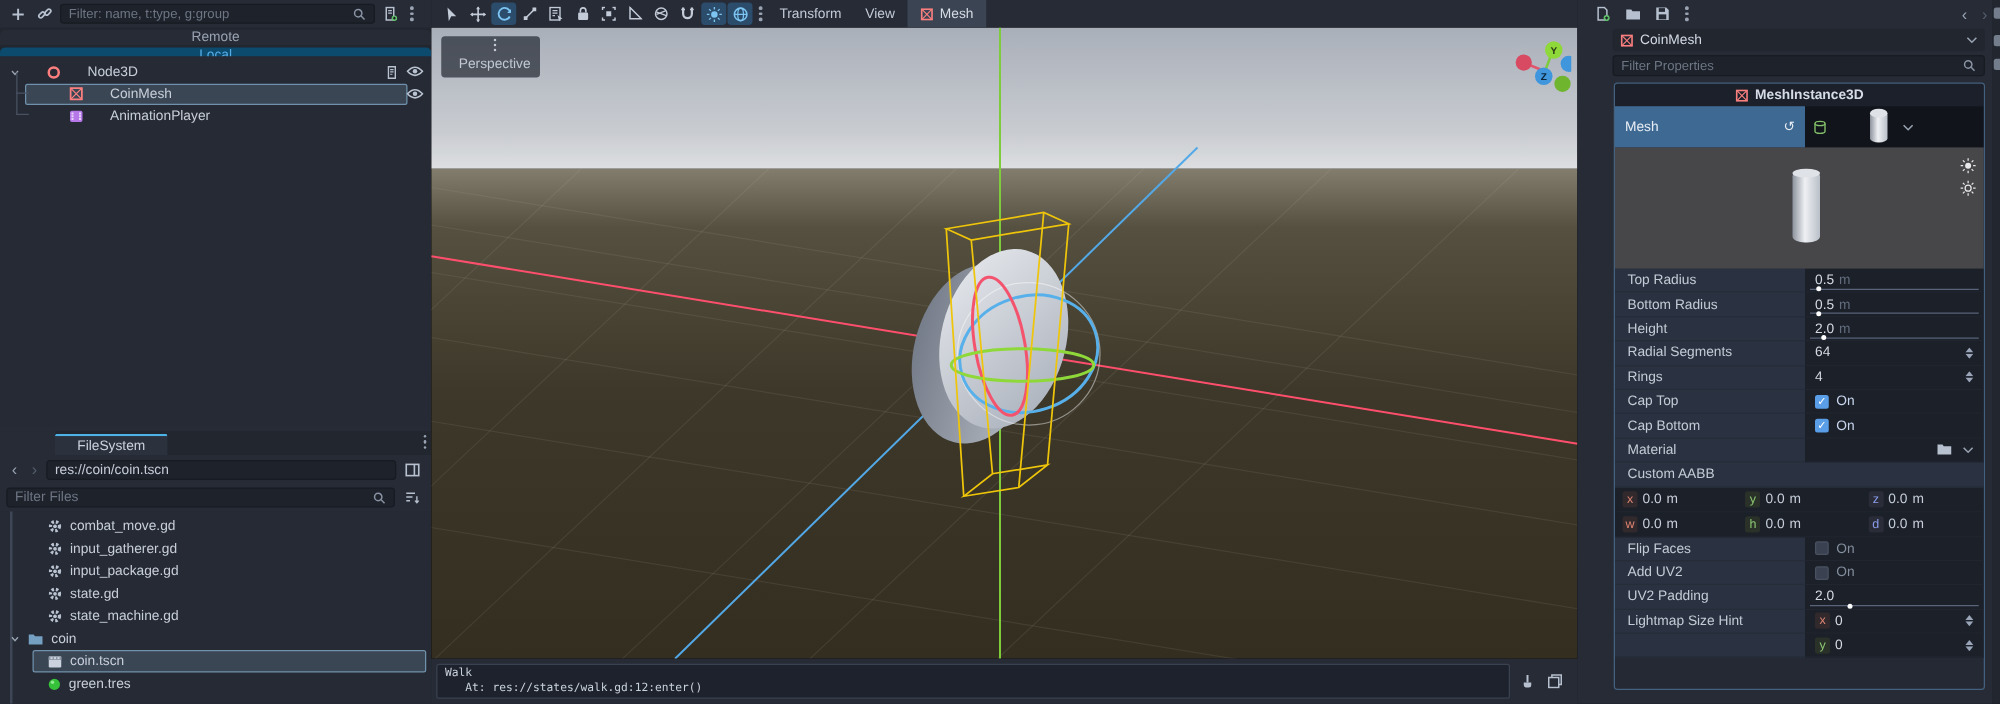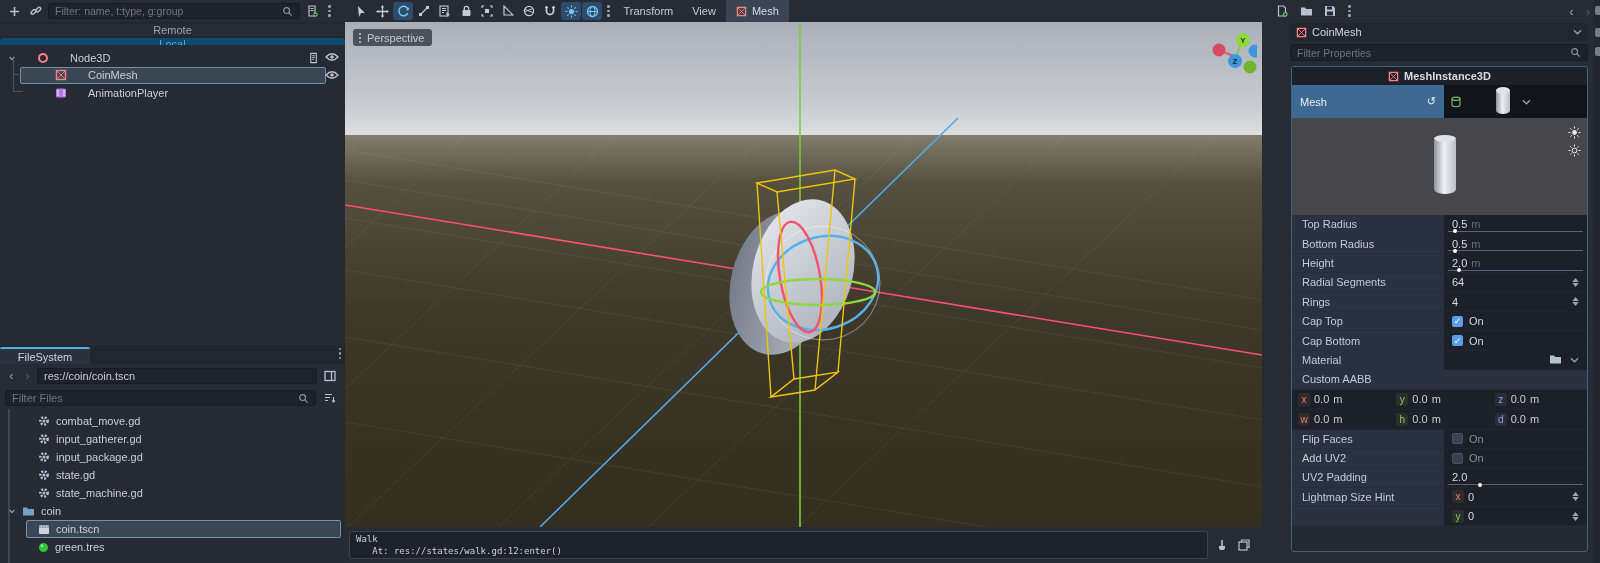--- a/index.html
+++ b/index.html
@@ -29,21 +29,21 @@
   .tree-row .lbl { color:#c8cfda; }
   .tree-row .spacer { flex:1; }
   .tree-row .right-icons { display:flex; gap:6px; margin-right:6px; color:#b6c0ce; }
   .tree-row.selected .selbox { position:absolute; left:20px; right:19px; top:0; bottom:0; background:#39455365; background:#3a4654; border:1px solid #6f91ab; border-radius:2px; }
   .tree-row > * { position:relative; }
   .chev { width:8px; height:8px; }
   .tree-connector { position:absolute; left:13px; top:-9px; width:10px; height:17px; border-left:1px solid #4a5262; border-bottom:1px solid #4a5262; }
 
   
   #fs-dock { left:0; top:345px; width:345px; height:218px; background:#262b36; }
-  #fs-tabbar { height:19px; display:flex; align-items:flex-end; background:#21262f; }
+  #fs-tabbar { height:19px; display:flex; align-items:flex-end; background:#21262f;margin-left:44px; }
   #fs-tab { width:90px; height:17px; background:#2b313d; border-top:2px solid #4db3e6; display:flex; align-items:center; justify-content:center; color:#ccd3de; border-radius:2px 2px 0 0; }
   #fs-tabbar .spacer { flex:1; }
   #fs-nav { height:23px; display:flex; align-items:center; gap:3px; padding:0 5px; }
   .navarrow { font-size:13px; color:#9aa3b2; width:13px; text-align:center; }
   .navarrow.dim { color:#565e6c; }
   #fs-path { flex:1; height:16px; color:#c6cdd8; }
   #fs-filter-row { height:22px; display:flex; align-items:center; gap:4px; padding:0 5px; }
   #fs-filter { flex:1; height:16px;justify-content:space-between; }
   #file-tree { height:calc(218px - 64px); background:#252a34; overflow:hidden; padding-top:3px; position:relative; }
   .file-row { position:relative; height:18px; display:flex; align-items:center; gap:6px; }
@@ -51,21 +51,21 @@
   .file-row.selected::before { content:""; position:absolute; left:26px; right:4px; top:0; bottom:0; background:#3a4654; border:1px solid #6f91ab; border-radius:2px; }
   .file-row .ficon { position:relative; }
   #file-guide { position:absolute; left:8px; top:0; bottom:0; width:2px; border-left:2px solid #3f4756; }
 
   
   #center { left:345px; top:0; width:917px; height:563px; background:#262b36; }
   #vp-toolbar { height:22px; display:flex; align-items:center; gap:1px; padding:0 6px; }
   .menu-lbl { padding:0 9px; color:#c3cbd8; }
   #mesh-menu { display:flex; align-items:center; gap:5px; background:#3b4452; height:22px; padding:0 10px; color:#d6dce6; }
   #viewport { position:relative; left:0; top:0; width:917px; height:505px; background:#000; }
-  #persp-btn { left:8px; top:7px; height:17px; display:flex; align-items:center; gap:2px; background:rgba(38,43,52,.72); border-radius:3px; padding:0 8px 0 2px; color:#c3c9d2; }
+  #persp-btn { left:8px; top:7px; height:33px; display:flex; align-items:center; gap:2px; background:rgba(38,43,52,.72); border-radius:3px; padding:0 8px 0 14px; color:#c3c9d2;flex-direction:column; }
   #persp-btn .vdots i { background:#c3c9d2; width:2px; height:2px; }
   #output-bar { position:relative; height:36px; background:#262b36; padding:4px 4px; display:flex; }
   #output-box { flex:1; max-width:860px; background:#1d222c; border:1px solid #3a4250; border-radius:2px; padding:1px 6px;
     font-family:"DejaVu Sans Mono","Liberation Mono",monospace; font-size:9px; line-height:12px; color:#c9d1dc; white-space:pre; overflow:hidden; }
   #output-icons { display:flex; align-items:center; gap:10px; padding:0 8px; color:#b6c0ce; }
 
   
   #inspector { left:1262px; top:0; width:332px; height:563px; background:#262b36; }
   #insp-toolbar { height:22px; display:flex; align-items:center; gap:4px; padding:0 0 0 10px; }
   #insp-toolbar .spacer { flex:1; }

